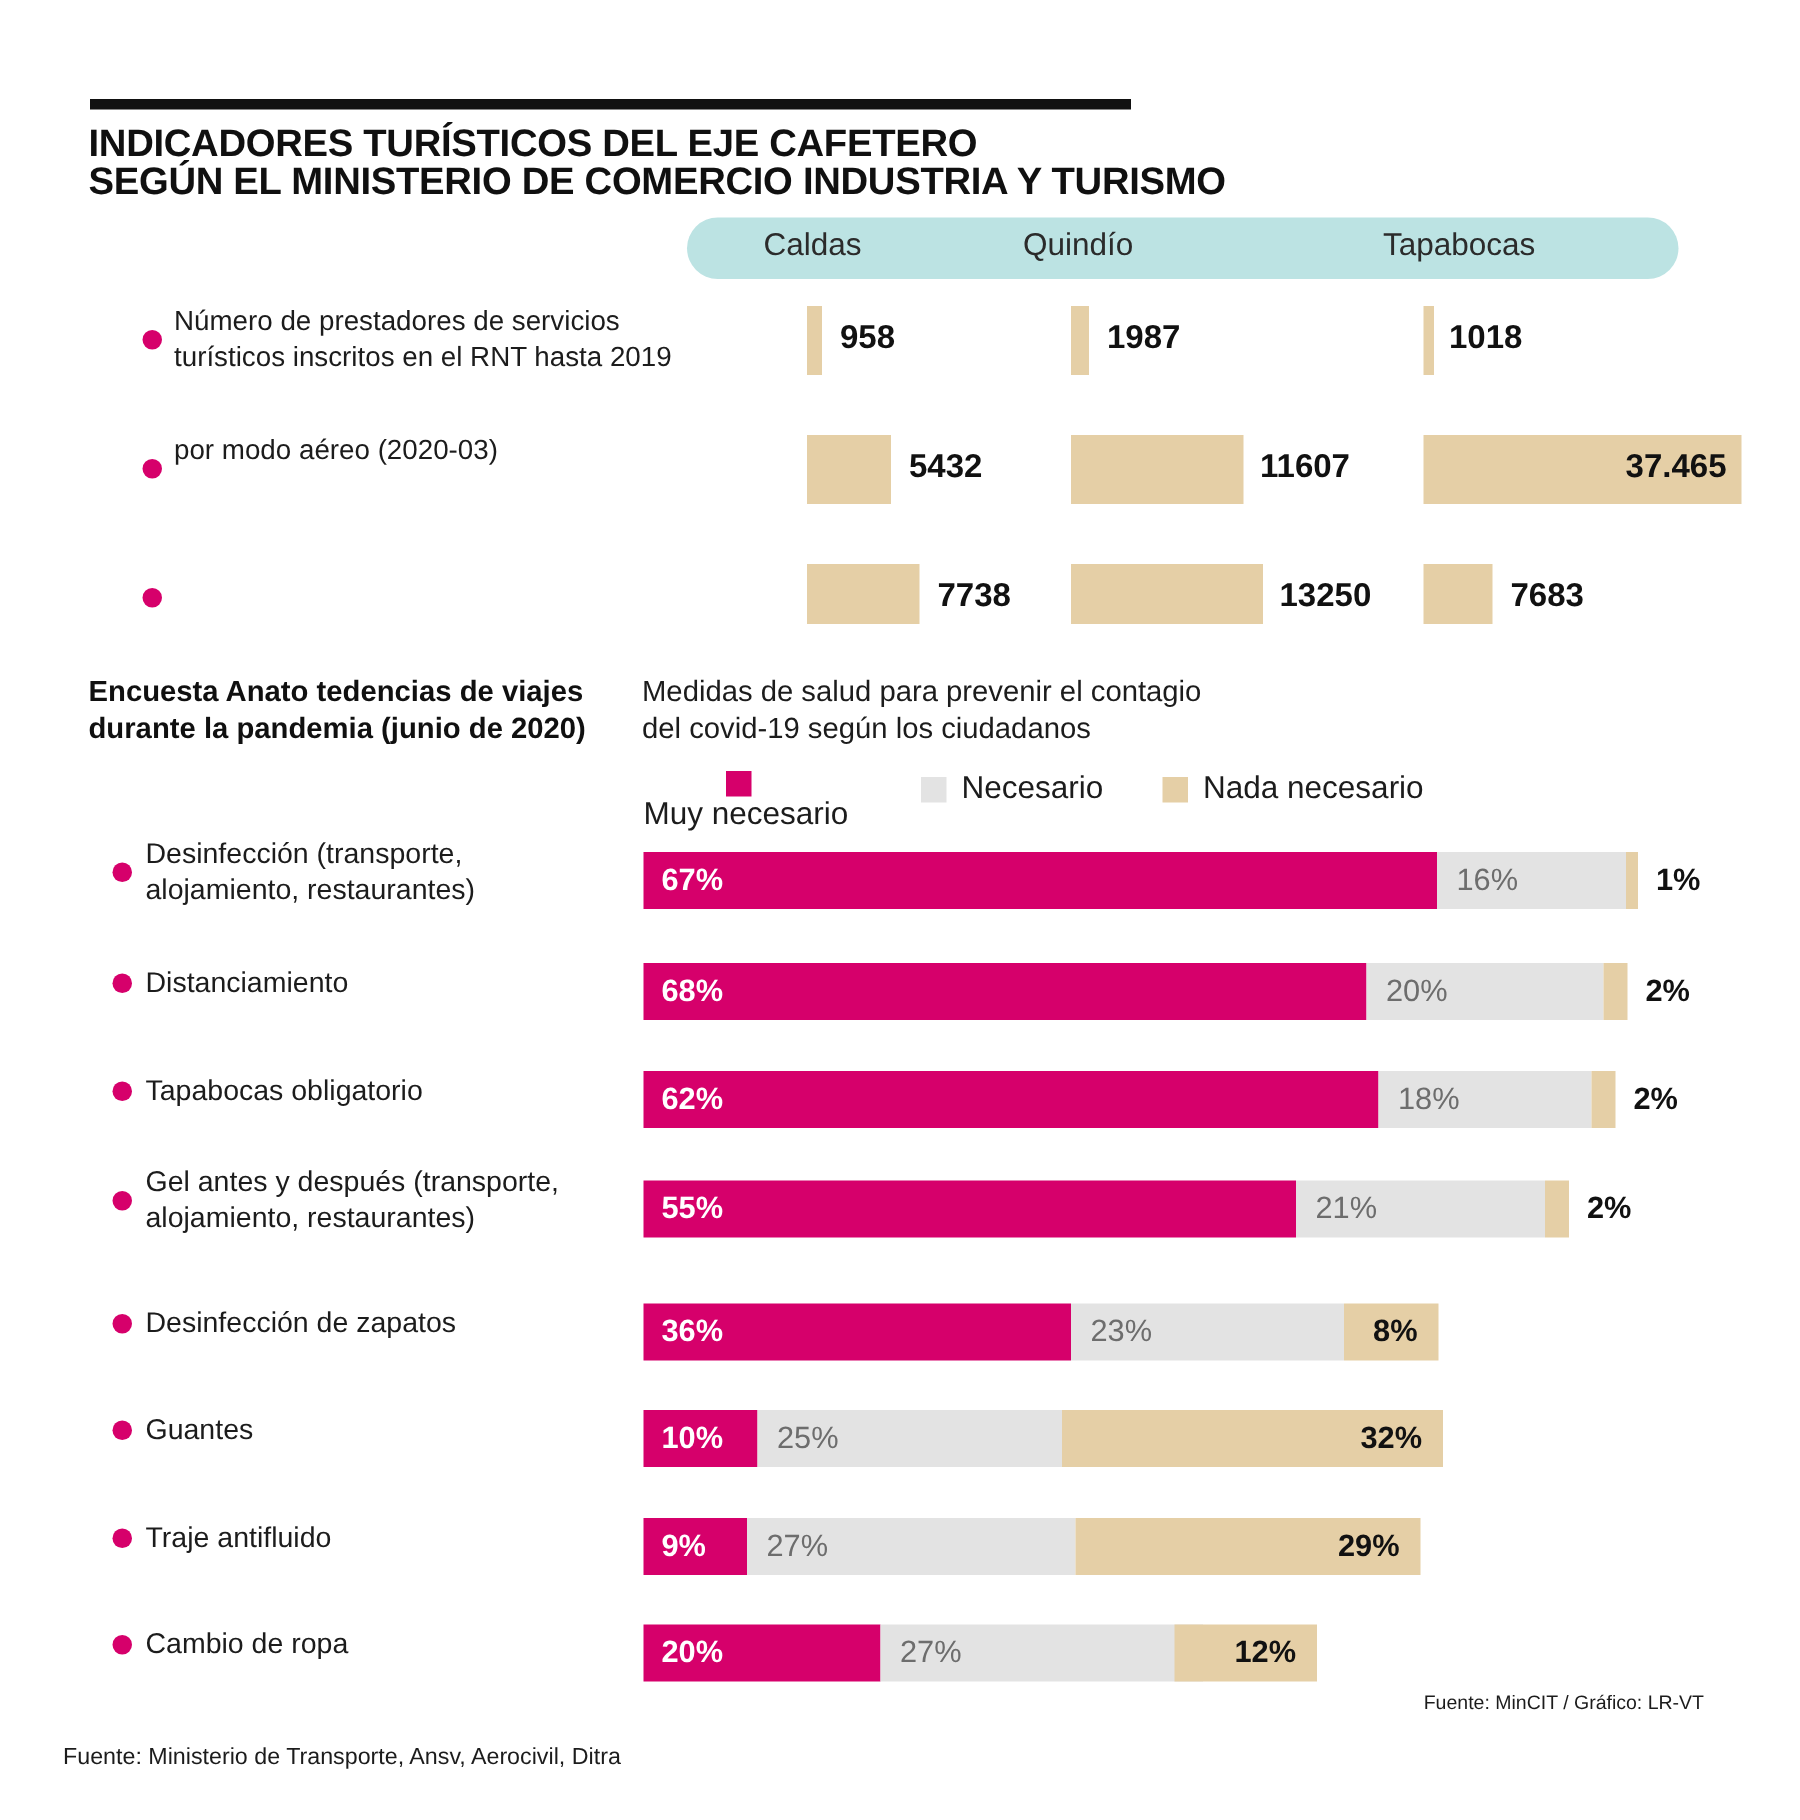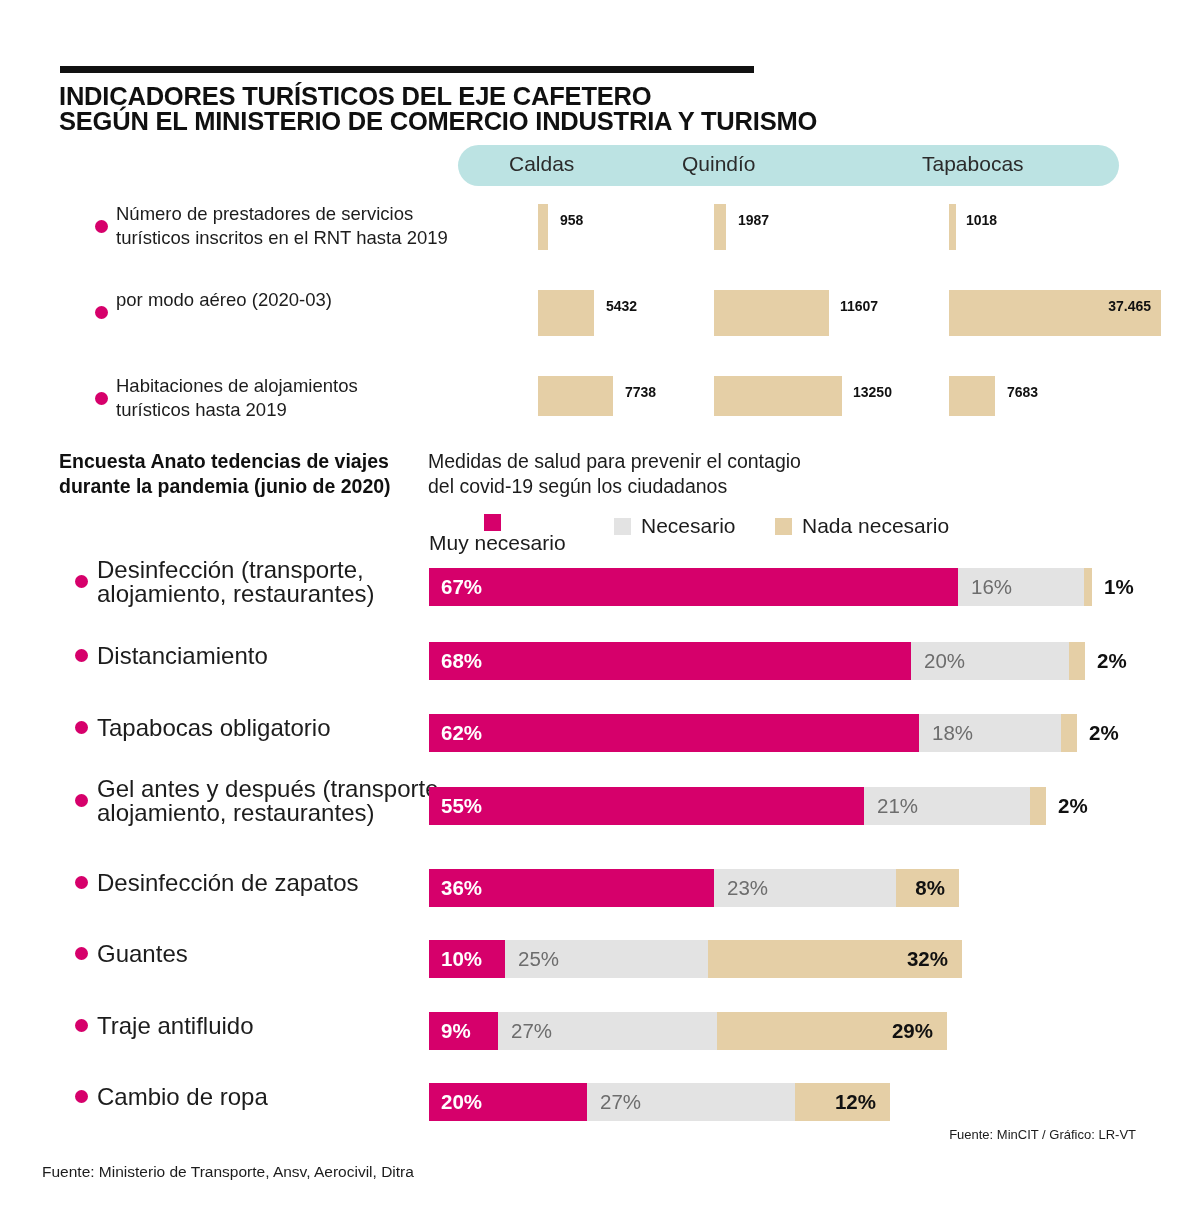--- a/index.html
+++ b/index.html
@@ -100,21 +100,21 @@
   .ind-cell.c2 { left: 929px; }
 
   .ind-bar {
     position: absolute;
     top: 8px;
     left: 0;
     background: #e5cfa6;
   }
   .ind-value {
     position: absolute;
-    font-size: 14px;
+    font-size: 22px;
     font-weight: bold;
     color: #111111;
     white-space: nowrap;
     top: 16px;
   }
   .ind-value.outside { left: 0; }
   .ind-value.inside  { right: 10px; }
 
   
   #survey-heading-left {
@@ -181,21 +181,21 @@
     width: 13px;
     height: 13px;
     border-radius: 50%;
     background: #d6006b;
   }
   .sb-label {
     position: absolute;
     left: 97px;
     top: 12px;
     width: 330px;
-    font-size: 24px;
+    font-size: 19px;
     line-height: 24px;
     color: #1c1c1c;
   }
   .sb-label.one-line { top: 24px; }
   .sb-label .tl { display: block; white-space: nowrap; }
 
   .sb-bars {
     position: absolute;
     left: 429px;
     top: 22px;
@@ -295,24 +295,20 @@
     <div class="ind-value outside" style="left:126px;">11607</div>
   </div>
   <div class="ind-cell c2">
     <div class="ind-bar" style="width:212px;height:46px;"></div>
     <div class="ind-value inside" style="right:auto;left:106px;width:96px;text-align:right;">37.465</div>
   </div>
 </div>
 
 <div class="ind-row" id="ind-row-2">
   <div class="ind-bullet"></div>
-  <div class="ind-label">
-    <span class="tl">Habitaciones de alojamientos</span>
-    <span class="tl">turísticos hasta 2019</span>
-  </div>
   <div class="ind-cell c0">
     <div class="ind-bar" style="width:75px;height:40px;"></div>
     <div class="ind-value outside" style="left:87px;">7738</div>
   </div>
   <div class="ind-cell c1">
     <div class="ind-bar" style="width:128px;height:40px;"></div>
     <div class="ind-value outside" style="left:139px;">13250</div>
   </div>
   <div class="ind-cell c2">
     <div class="ind-bar" style="width:46px;height:40px;"></div>
@@ -477,20 +473,20 @@
   <div class="sb-label one-line">
     <span class="tl">Cambio de ropa</span>
   </div>
   <div class="sb-bars">
     <div class="seg seg-muy" style="left:0px;width:158px;">
         <span class="seg-label">20%</span>
       </div>
     <div class="seg seg-nec" style="left:158px;width:215px;">
         <span class="seg-label">27%</span>
       </div>
-    <div class="seg seg-nada lbl-in" style="left:366px;width:95px;">
+    <div class="seg seg-nada lbl-in" style="left:354px;width:95px;">
         <span class="seg-label">12%</span>
       </div>
   </div>
 </div>
 
 <div id="source-right">Fuente: MinCIT / Gráfico: LR-VT</div>
 <div id="source-bottom">Fuente: Ministerio de Transporte, Ansv, Aerocivil, Ditra</div>
 
 </body></html>

